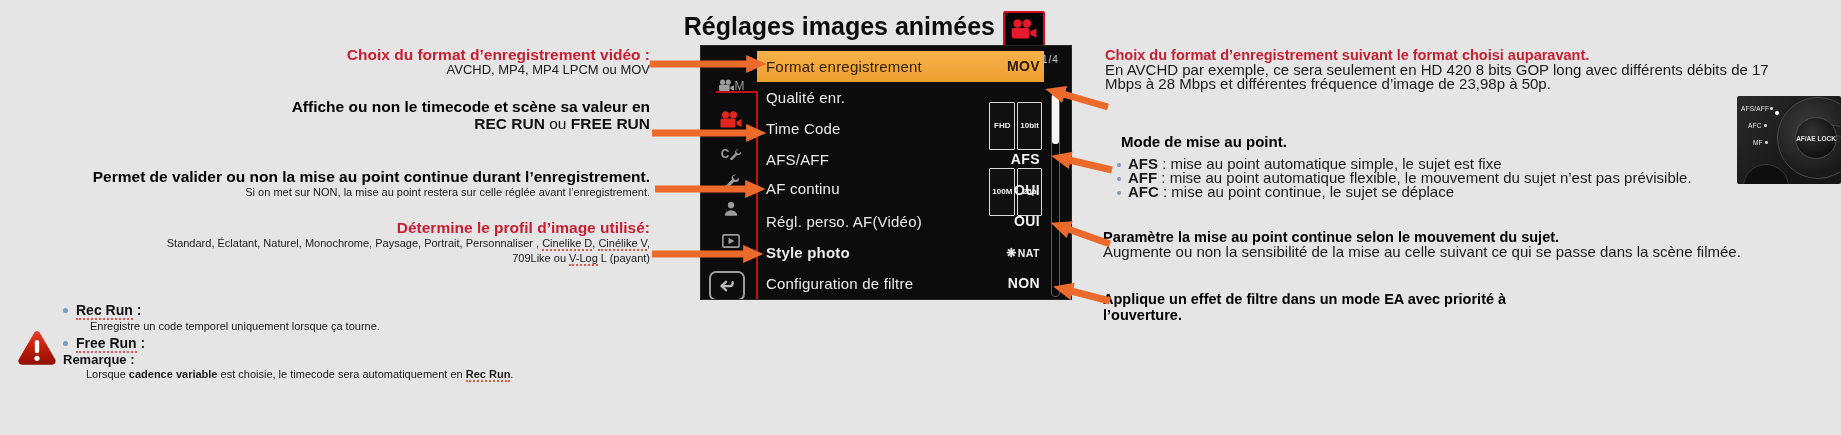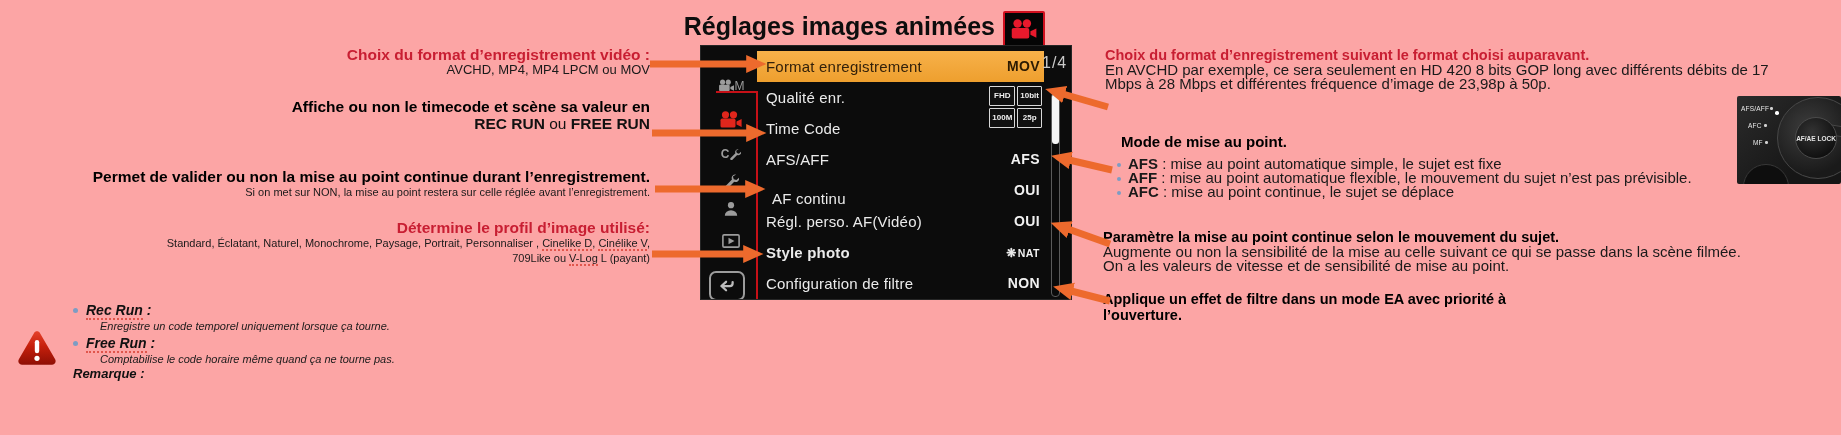--- a/index.html
+++ b/index.html
@@ -1,16 +1,16 @@
 <!DOCTYPE html>
 <html><head>
 <meta charset="utf-8">
 <style>
   html,body{margin:0;padding:0;background:#fff;}
-  .canvas{position:relative;width:1841px;height:435px;background:#fca5a5;overflow:hidden;
+  .canvas{position:relative;width:1841px;height:435px;background:#e5e5e5;overflow:hidden;
           font-family:"Liberation Sans",sans-serif;color:#111;}
   .abs{position:absolute;}
   .nowrap{white-space:nowrap;}
 
   
   .page-title{font-size:25px;font-weight:bold;color:#0d0d0d;}
   .red-head{color:#c81e32;font-weight:bold;font-size:15.5px;line-height:17px;}
   .red-head-sm{color:#c81e32;font-weight:bold;font-size:14.5px;line-height:16px;}
   .bold-head{color:#000;font-weight:bold;font-size:15.5px;line-height:17px;}
   .bold-head-sm{color:#000;font-weight:bold;font-size:14.5px;line-height:16px;}
@@ -36,22 +36,22 @@
   .mrow{position:absolute;left:65px;height:31px;line-height:31px;font-size:15px;
         color:#ebebeb;letter-spacing:.2px;white-space:nowrap;}
   .mval{position:absolute;right:31px;height:31px;line-height:31px;font-size:14px;
         font-weight:bold;color:#f2f2f2;letter-spacing:.4px;white-space:nowrap;}
   .hl{position:absolute;left:56px;top:5px;width:287px;height:31px;
       background:linear-gradient(#f7b14a,#ee9f2e);}
   .hl-label{color:#33210a;}
   .hl-val{color:#2b1a02;}
   .badges{position:absolute;right:29px;display:grid;grid-template-columns:auto auto;gap:2px;}
   .badge{border:1px solid #d8d8d8;border-radius:1px;background:#101010;color:#efefef;
-         font-size:8px;font-weight:bold;line-height:10px;height:10px;padding:4px 2px;text-align:center;}
-  .pageind{position:absolute;left:341px;top:8px;font-size:16px;color:#c9c9c9;letter-spacing:1px;}
+         font-size:8px;font-weight:bold;line-height:10px;height:10px;padding:18px 2px;text-align:center;margin-top:16px;}
+  .pageind{position:absolute;left:341px;top:8px;font-size:10px;color:#c9c9c9;letter-spacing:1px;}
   .sbar{position:absolute;left:350px;top:47px;width:9px;height:204px;border:1px solid #5a5a5a;
         border-radius:4px;background:#0a0a0a;box-sizing:border-box;}
   .sthumb{position:absolute;left:0px;top:0px;width:7px;height:50px;border-radius:3px;background:#f5f5f5;}
   .redline-v{position:absolute;left:55px;top:45px;width:2px;height:208px;background:#c61017;}
   .redline-h{position:absolute;left:15px;top:45px;width:42px;height:2px;background:#c61017;}
   .sbicon{position:absolute;left:0;width:60px;text-align:center;color:#9c9c9c;}
   .sbicon svg{vertical-align:middle;}
   .sb-red{color:#e0261c;}
   .returnbox{position:absolute;left:8px;top:225px;width:36px;height:30px;border:2px solid #9c9c9c;
              border-radius:7px;box-sizing:border-box;display:flex;align-items:center;justify-content:center;color:#bdbdbd;}
@@ -153,21 +153,21 @@
       <span class="badge">10bit</span>
       <span class="badge">100M</span>
       <span class="badge">25p</span>
     </div>
 
     <div class="mrow" style="top:67px;">Time Code</div>
 
     <div class="mrow" style="top:98px;">AFS/AFF</div>
     <div class="mval" style="top:98px;">AFS</div>
 
-    <div class="mrow" style="top:137px;margin-left:6px;">AF continu</div>
+    <div class="mrow" style="top:127px;">AF continu</div>
     <div class="mval" style="top:129px;">OUI</div>
 
     <div class="mrow" style="top:160px;">Régl. perso. AF(Vidéo)</div>
     <div class="mval" style="top:160px;">OUI</div>
 
     <div class="mrow" style="top:191px;font-weight:bold;">Style photo</div>
     <div class="mval" style="top:191px;"><span class="stylespark">❋</span><span class="styleval">NAT</span></div>
 
     <div class="mrow" style="top:222px;">Configuration de filtre</div>
     <div class="mval" style="top:222px;">NON</div>
@@ -207,45 +207,44 @@
             <stop offset="0.45" stop-color="#c51f0c"></stop>
             <stop offset="1" stop-color="#8e0f05"></stop>
         </linearGradient>
       </defs>
       <path d="M22 3.5 c1.3 0 2.5 .7 3.2 1.9 L41 32.8 c.7 1.2 .7 2.6 0 3.8 a3.7 3.7 0 0 1 -3.2 1.9 H6.2 a3.7 3.7 0 0 1 -3.2 -1.9 c-.7 -1.2 -.7 -2.6 0 -3.8 L18.8 5.4 C19.5 4.2 20.7 3.5 22 3.5 z" fill="url(#wg)"></path>
       <rect x="19.7" y="12.5" width="4.6" height="14" rx="2.3" fill="#fff"></rect>
       <circle cx="22" cy="31.8" r="2.7" fill="#fff"></circle>
     </svg>
   </div>
 
-  <div class="abs" style="left:73px;top:302px;font-style:italic;">
+  <div class="abs" style="left:63px;top:302px;">
     <div style="font-size:14px;line-height:17px;"><span class="bdot"></span><span class="b sc">Rec Run</span><span class="b"> :</span></div>
     <div class="body-txt" style="padding-left:27px;">Enregistre un code temporel uniquement lorsque ça tourne.</div>
     <div style="font-size:14px;line-height:18px;"><span class="bdot"></span><span class="b sc">Free Run</span><span class="b"> :</span></div>
-    <div class="body-txt" style="padding-left:27px;">Comptabilise le code horaire même quand ça ne tourne pas.</div>
     <div class="b" style="font-size:13px;">Remarque :</div>
+    <div class="body-txt" style="padding-left:23px;"><span>Lorsque </span><span class="b">cadence variable</span><span> est choisie, le timecode sera automatiquement en </span><span class="b sc">Rec Run</span><span>.</span></div>
   </div>
 
   <div class="abs" style="left:1105px;top:47px;">
     <div class="red-head-sm nowrap">Choix du format d’enregistrement suivant le format choisi auparavant.</div>
     <div class="body-sm nowrap">En AVCHD par exemple, ce sera seulement en HD 420 8 bits GOP long avec différents débits de 17</div>
     <div class="body-sm nowrap">Mbps à 28 Mbps et différentes fréquence d’image de 23,98p à 50p.</div>
   </div>
 
   <div class="abs bold-head nowrap" style="left:1093px;top:133px;font-size:15px;margin-left:28px;">Mode de mise au point.</div>
   <div class="abs" style="left:1117px;top:157px;">
     <div class="body-sm nowrap" style="line-height:14px;"><span class="bdot-sm"></span><span class="b">AFS</span><span> : mise au point automatique simple, le sujet est fixe</span></div>
     <div class="body-sm nowrap" style="line-height:14px;"><span class="bdot-sm"></span><span class="b">AFF</span><span> : mise au point automatique flexible, le mouvement du sujet n’est pas prévisible.</span></div>
     <div class="body-sm nowrap" style="line-height:14px;"><span class="bdot-sm"></span><span class="b">AFC</span><span> : mise au point continue, le sujet se déplace</span></div>
   </div>
 
   <div class="abs" style="left:1103px;top:229px;">
     <div class="bold-head-sm nowrap">Paramètre la mise au point continue selon le mouvement du sujet.</div>
     <div class="body-sm nowrap">Augmente ou non la sensibilité de la mise au celle suivant ce qui se passe dans la scène filmée.</div>
-    <div class="body-sm nowrap">On a les valeurs de vitesse et de sensibilité de mise au point.</div>
   </div>
 
   <div class="abs" style="left:1103px;top:291px;">
     <div class="bold-head-sm nowrap">Applique un effet de filtre dans un mode EA avec priorité à</div>
     <div class="bold-head-sm nowrap">l’ouverture.</div>
   </div>
 
   <div class="abs photo">
     <div class="dial"></div>
     <div class="lever"></div>

